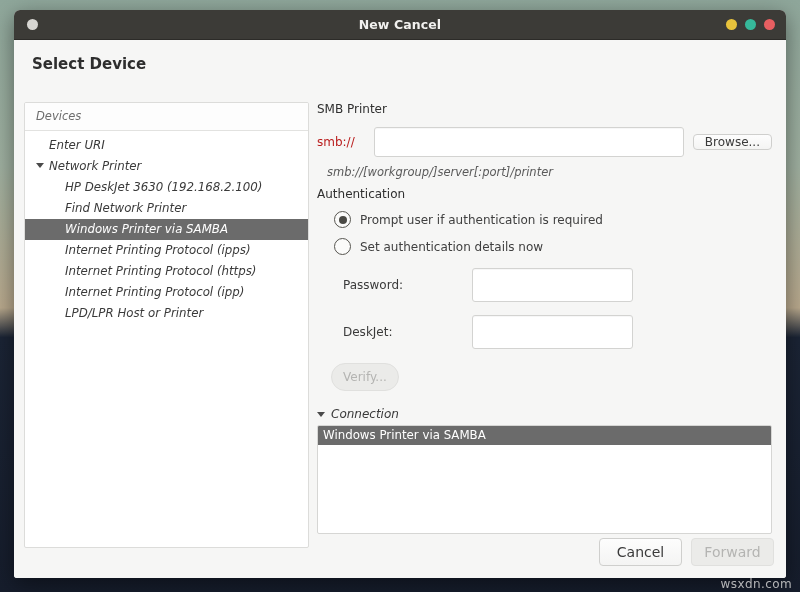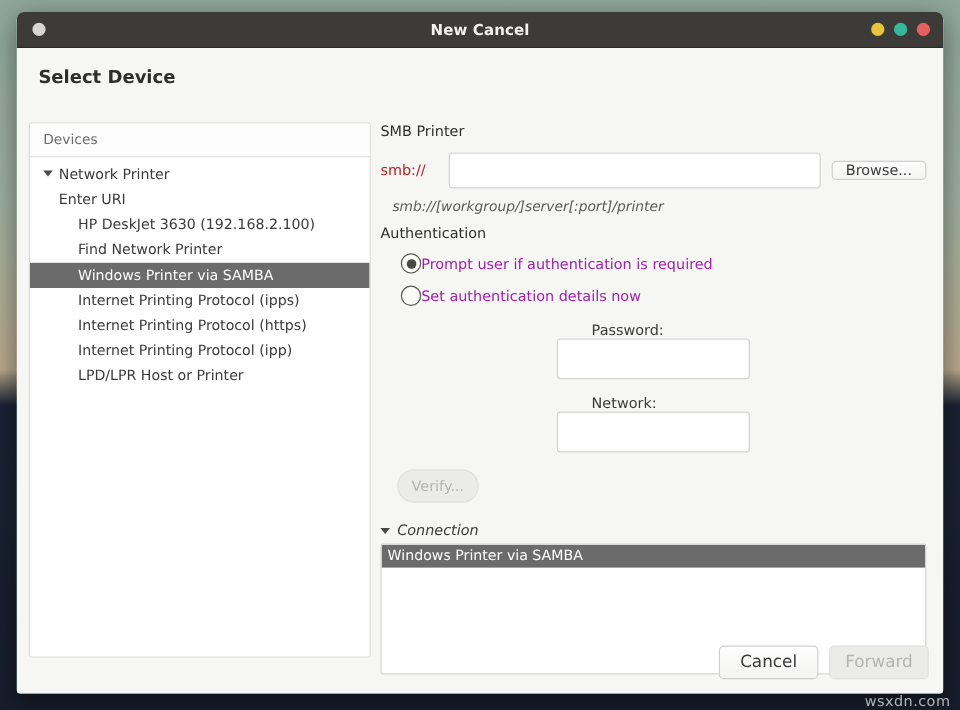--- a/index.html
+++ b/index.html
@@ -91,20 +91,21 @@
   #device-panel {
     position: absolute;
     left: 10px;
     top: 62px;
     width: 283px;
     height: 444px;
     background: #ffffff;
     border: 1px solid #dcdcda;
     border-radius: 2px;
     overflow: hidden;
+    font-style: italic;
   }
   #device-header {
     height: 27px;
     line-height: 27px;
     border-bottom: 1px solid #e2e2e0;
     padding-left: 11px;
     font-size: 11.5px;
     color: #6d6d6d;
     background: #fdfdfd;
   }
@@ -213,29 +214,29 @@
   }
   .radio.checked::after {
     content: "";
     position: absolute;
     left: 3.5px; top: 3.5px;
     width: 8px; height: 8px;
     border-radius: 50%;
     background: #4a4944;
   }
   .radio-label {
-    font-size: 12px;
-    color: #a21caf;
+    margin-left: 9px;
+    font-size: 12px;
+    color: #404040;
   }
 
   .field-row {
     display: flex;
     align-items: center;
     margin-top: 13px;
-    flex-direction: column;
   }
   .field-label {
     width: 155px;
     padding-left: 26px;
     box-sizing: border-box;
     font-size: 12px;
     color: #3a3a3a;
   }
   .field-input {
     width: 155px;
@@ -325,22 +326,22 @@
       </div>
     </div>
 
     <div id="winbody">
 
       <div id="page-title">Select Device</div>
 
       <div id="device-panel">
         <div id="device-header">Devices</div>
         <div id="device-list">
+            <div class="dev-row lvl1"><span>Enter URI</span></div>
             <div class="dev-row lvl1"><span class="tri"></span><span>Network Printer</span></div>
-            <div class="dev-row lvl1"><span>Enter URI</span></div>
             <div class="dev-row lvl2"><span>HP DeskJet 3630 (192.168.2.100)</span></div>
             <div class="dev-row lvl2"><span>Find Network Printer</span></div>
             <div class="dev-row lvl2 selected"><span>Windows Printer via SAMBA</span></div>
             <div class="dev-row lvl2"><span>Internet Printing Protocol (ipps)</span></div>
             <div class="dev-row lvl2"><span>Internet Printing Protocol (https)</span></div>
             <div class="dev-row lvl2"><span>Internet Printing Protocol (ipp)</span></div>
             <div class="dev-row lvl2"><span>LPD/LPR Host or Printer</span></div>
           </div>
       </div>
 
@@ -367,21 +368,21 @@
           <div class="radio"></div>
           <div class="radio-label">Set authentication details now</div>
         </div>
 
         <div class="field-row">
           <div class="field-label">Password:</div>
           <input class="entry field-input" type="password" value="" style="">
         </div>
 
         <div class="field-row">
-          <div class="field-label">Network:</div>
+          <div class="field-label">DeskJet:</div>
           <input class="entry field-input" type="text" value="" style="">
         </div>
 
         <button id="verify-btn" class="btn disabled">Verify...</button>
 
         <div id="conn-head">
           <span class="tri-inline"></span>
           <span>Connection</span>
         </div>
 

